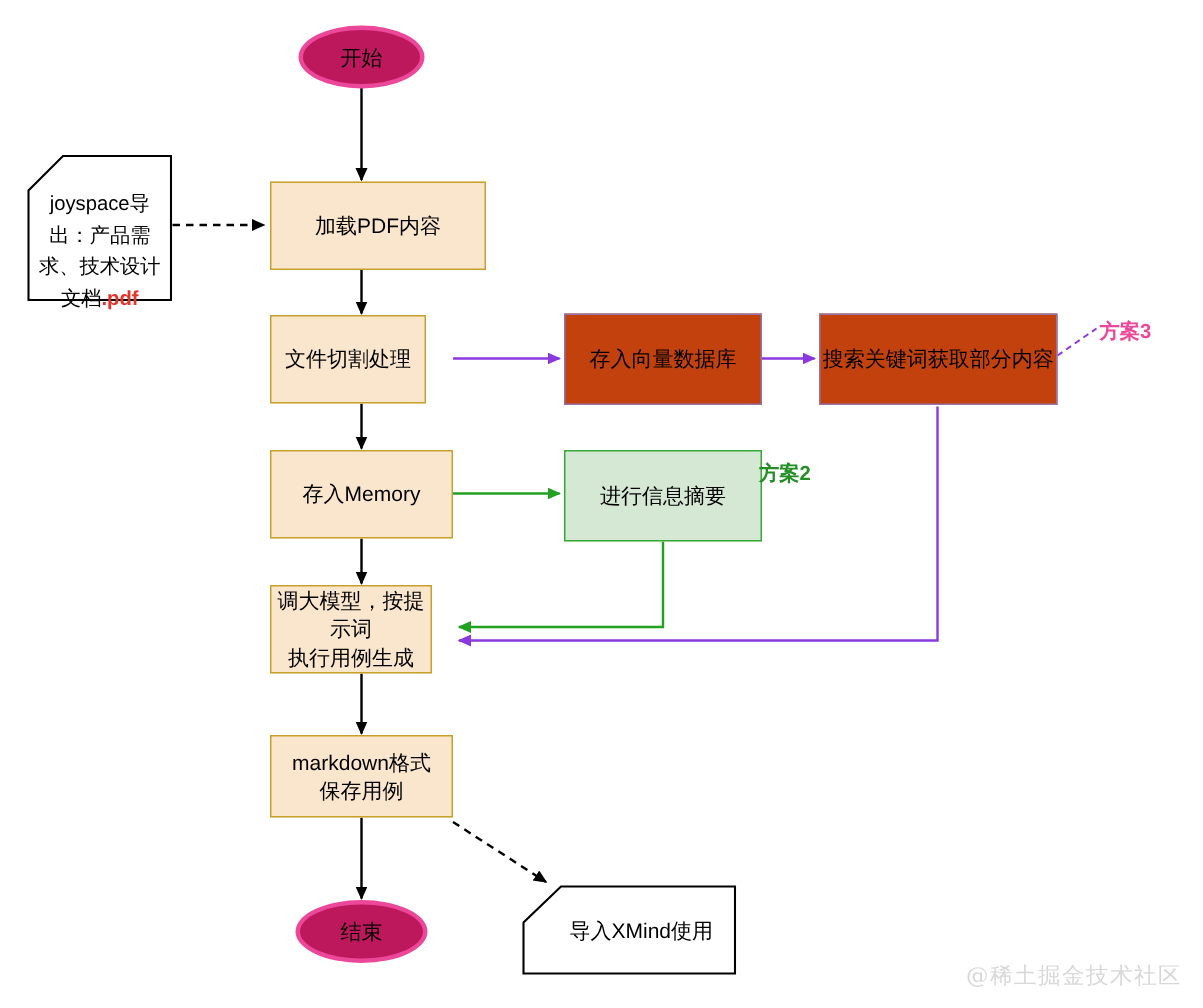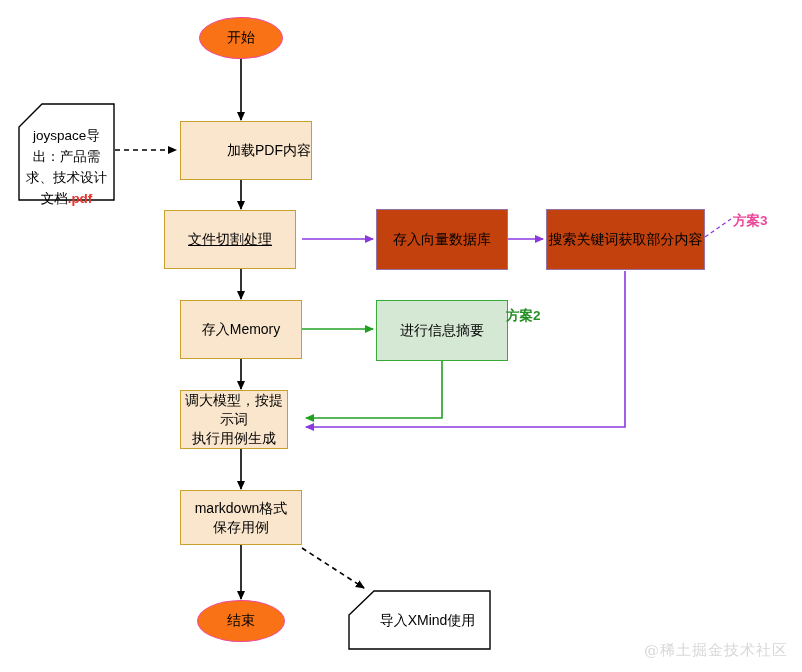--- a/index.html
+++ b/index.html
@@ -35,25 +35,24 @@
   }
   .node-vector {
     background: #c2410c;
     border: 1px solid #9673a6;
   }
   .node-summary {
     background: #d5e8d4;
     border: 1px solid #37a937;
   }
   .node-terminator {
-    background: #f97316;
-    border: 1px solid #ec4899;
+    background: #be185d;
+    border: 3px solid #ec4899;
     border-radius: 50%;
     font-size: 14px;
-    font-family: Liberation Mono, monospace;
   }
   .note-doc {
     position: absolute;
     z-index: 3;
   }
   .note-text {
     position: absolute;
     inset: 0;
     display: flex;
     align-items: center;
@@ -154,25 +153,25 @@
         <span>求、技术设计</span><br>
         <span>文档</span><span class="pdf-ext">.pdf</span>
       </span>
     </div>
   </div>
 
   <div class="node node-terminator" style="left:199px; top:17px; width:84px; height:42px;">
     <span>开始</span>
   </div>
 
-  <div class="node node-process" style="left:180px; top:121px; width:132px; height:59px;justify-content:flex-end;">
+  <div class="node node-process" style="left:180px; top:121px; width:144px; height:59px;">
     <span>加载PDF内容</span>
   </div>
 
-  <div class="node node-process" style="left:164px; top:210px; width:132px; height:59px;text-decoration:underline;">
+  <div class="node node-process" style="left:180px; top:210px; width:104px; height:59px;">
     <span>文件切割处理</span>
   </div>
 
   <div class="node node-process" style="left:180px; top:300px; width:122px; height:59px;">
     <span>存入Memory</span>
   </div>
 
   <div class="node node-process" style="left:180px; top:390px; width:108px; height:59px;">
     <span>
       <span>调大模型，按提示词</span><br>

